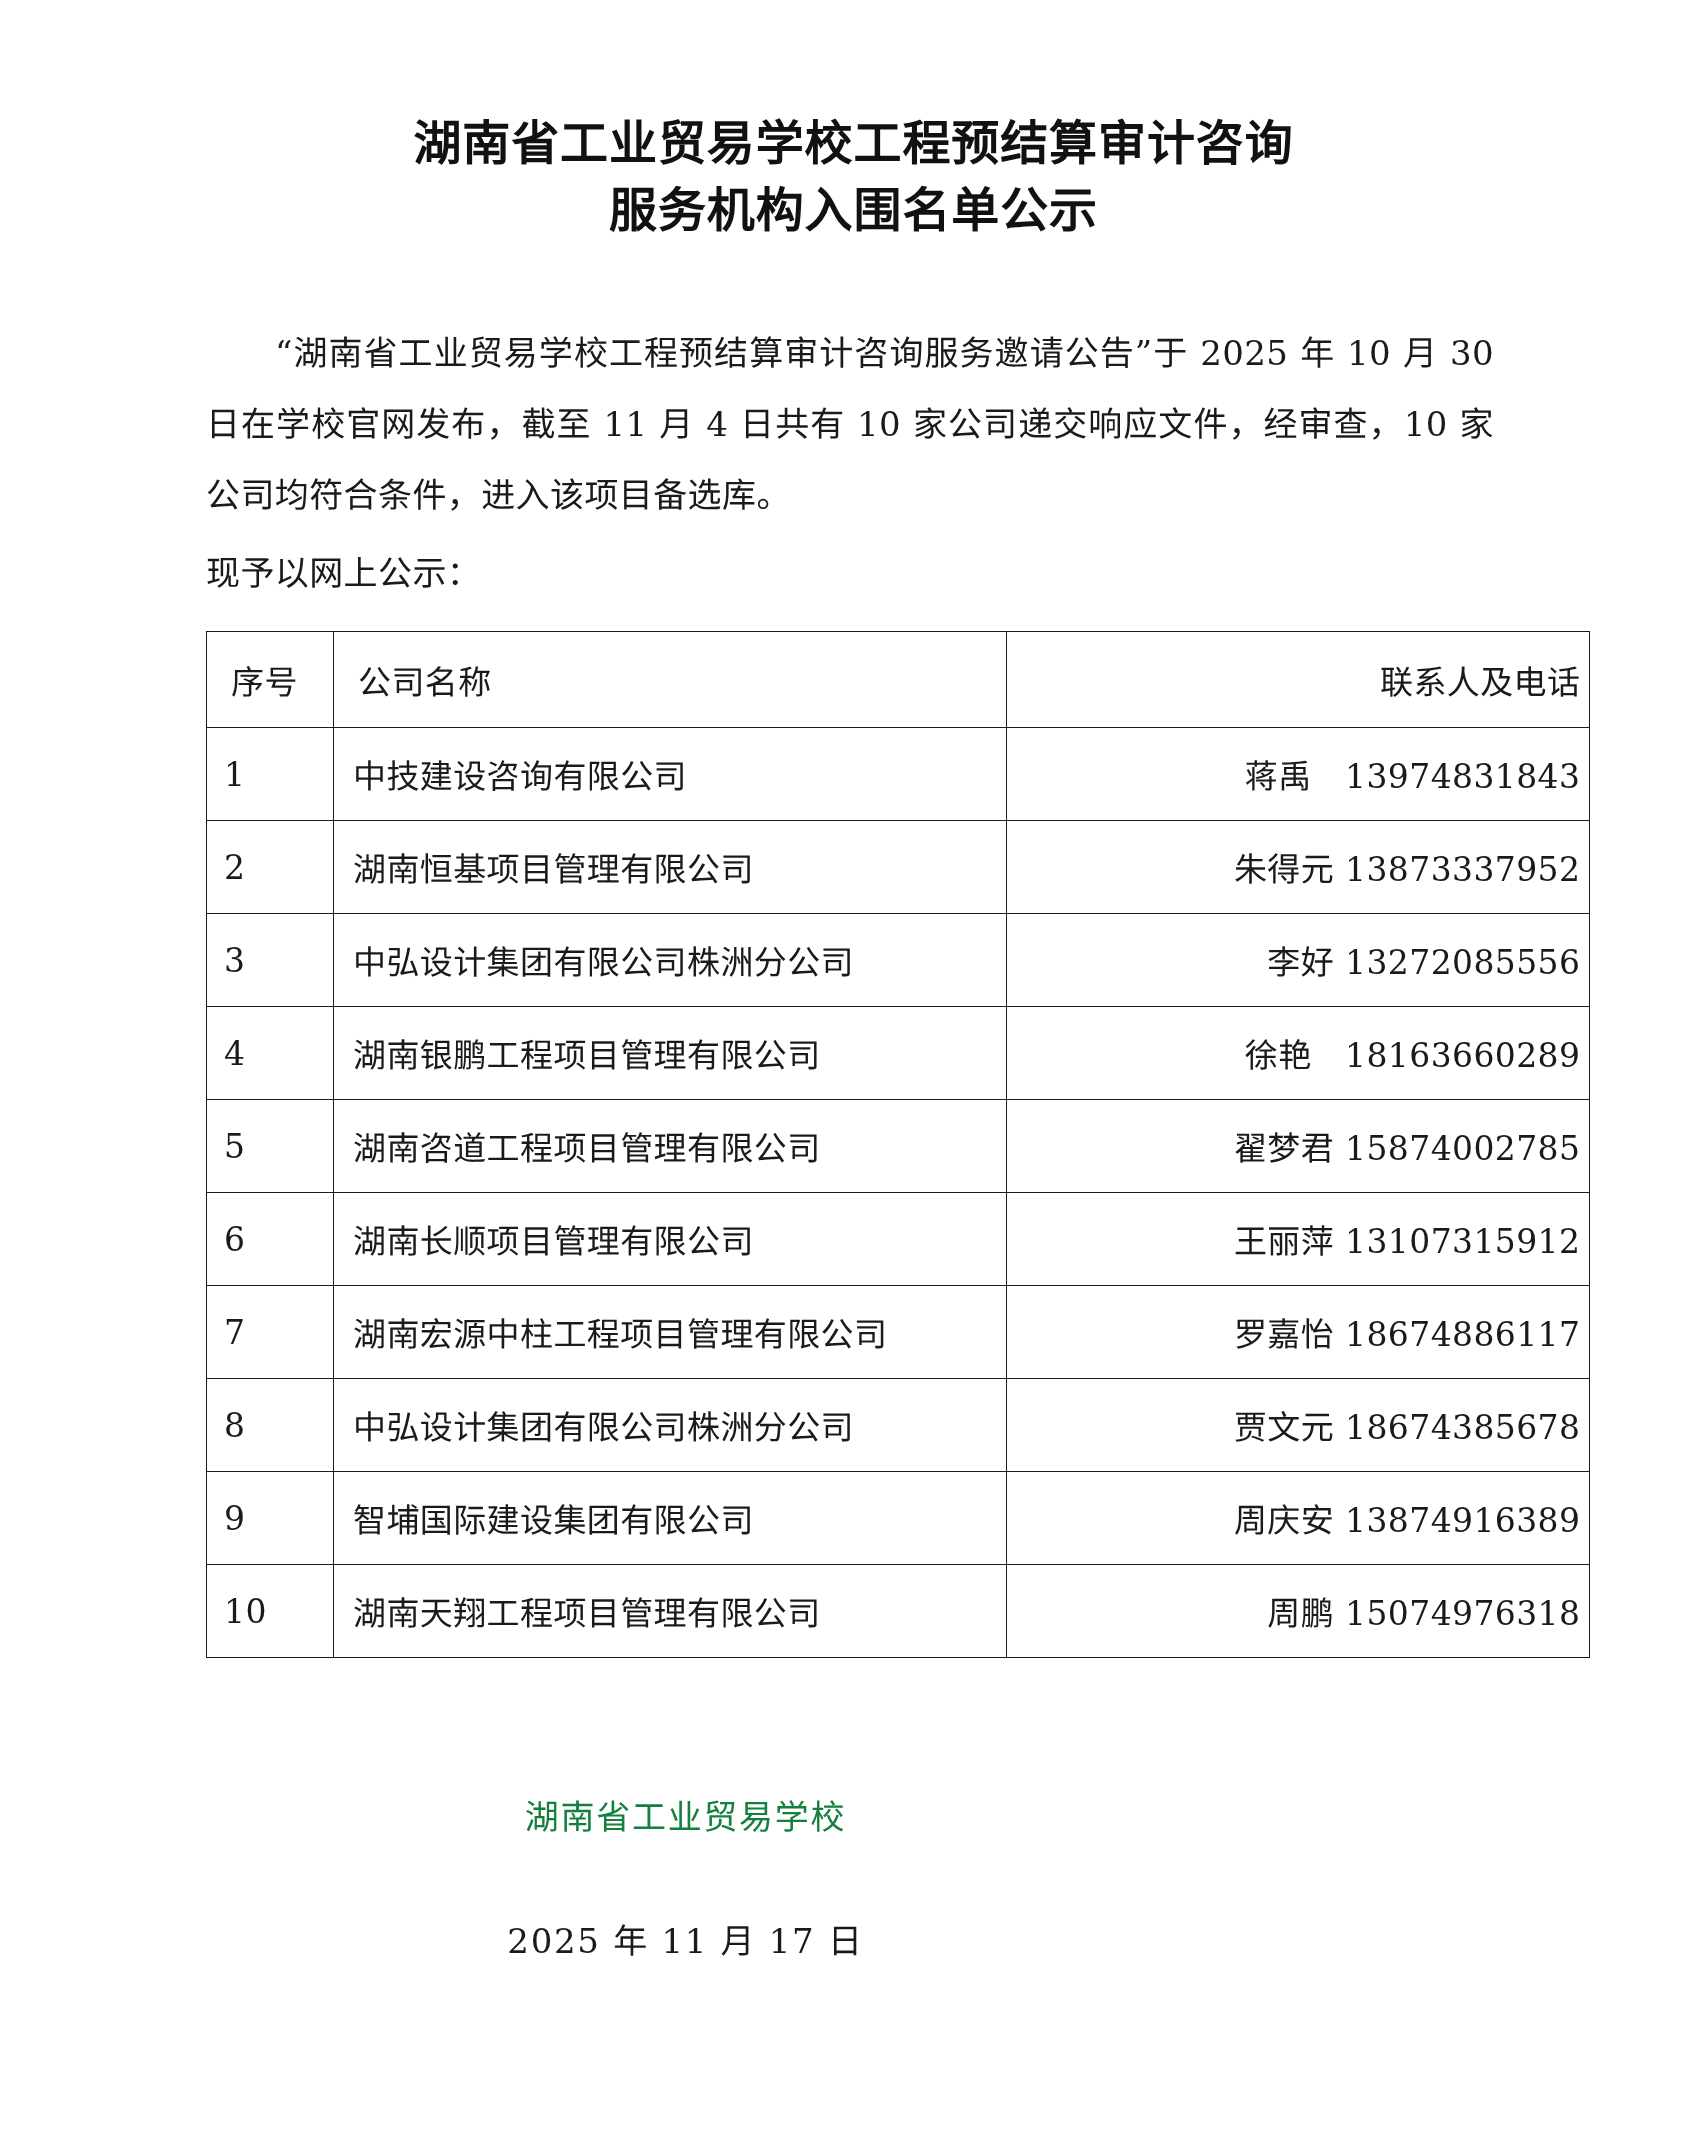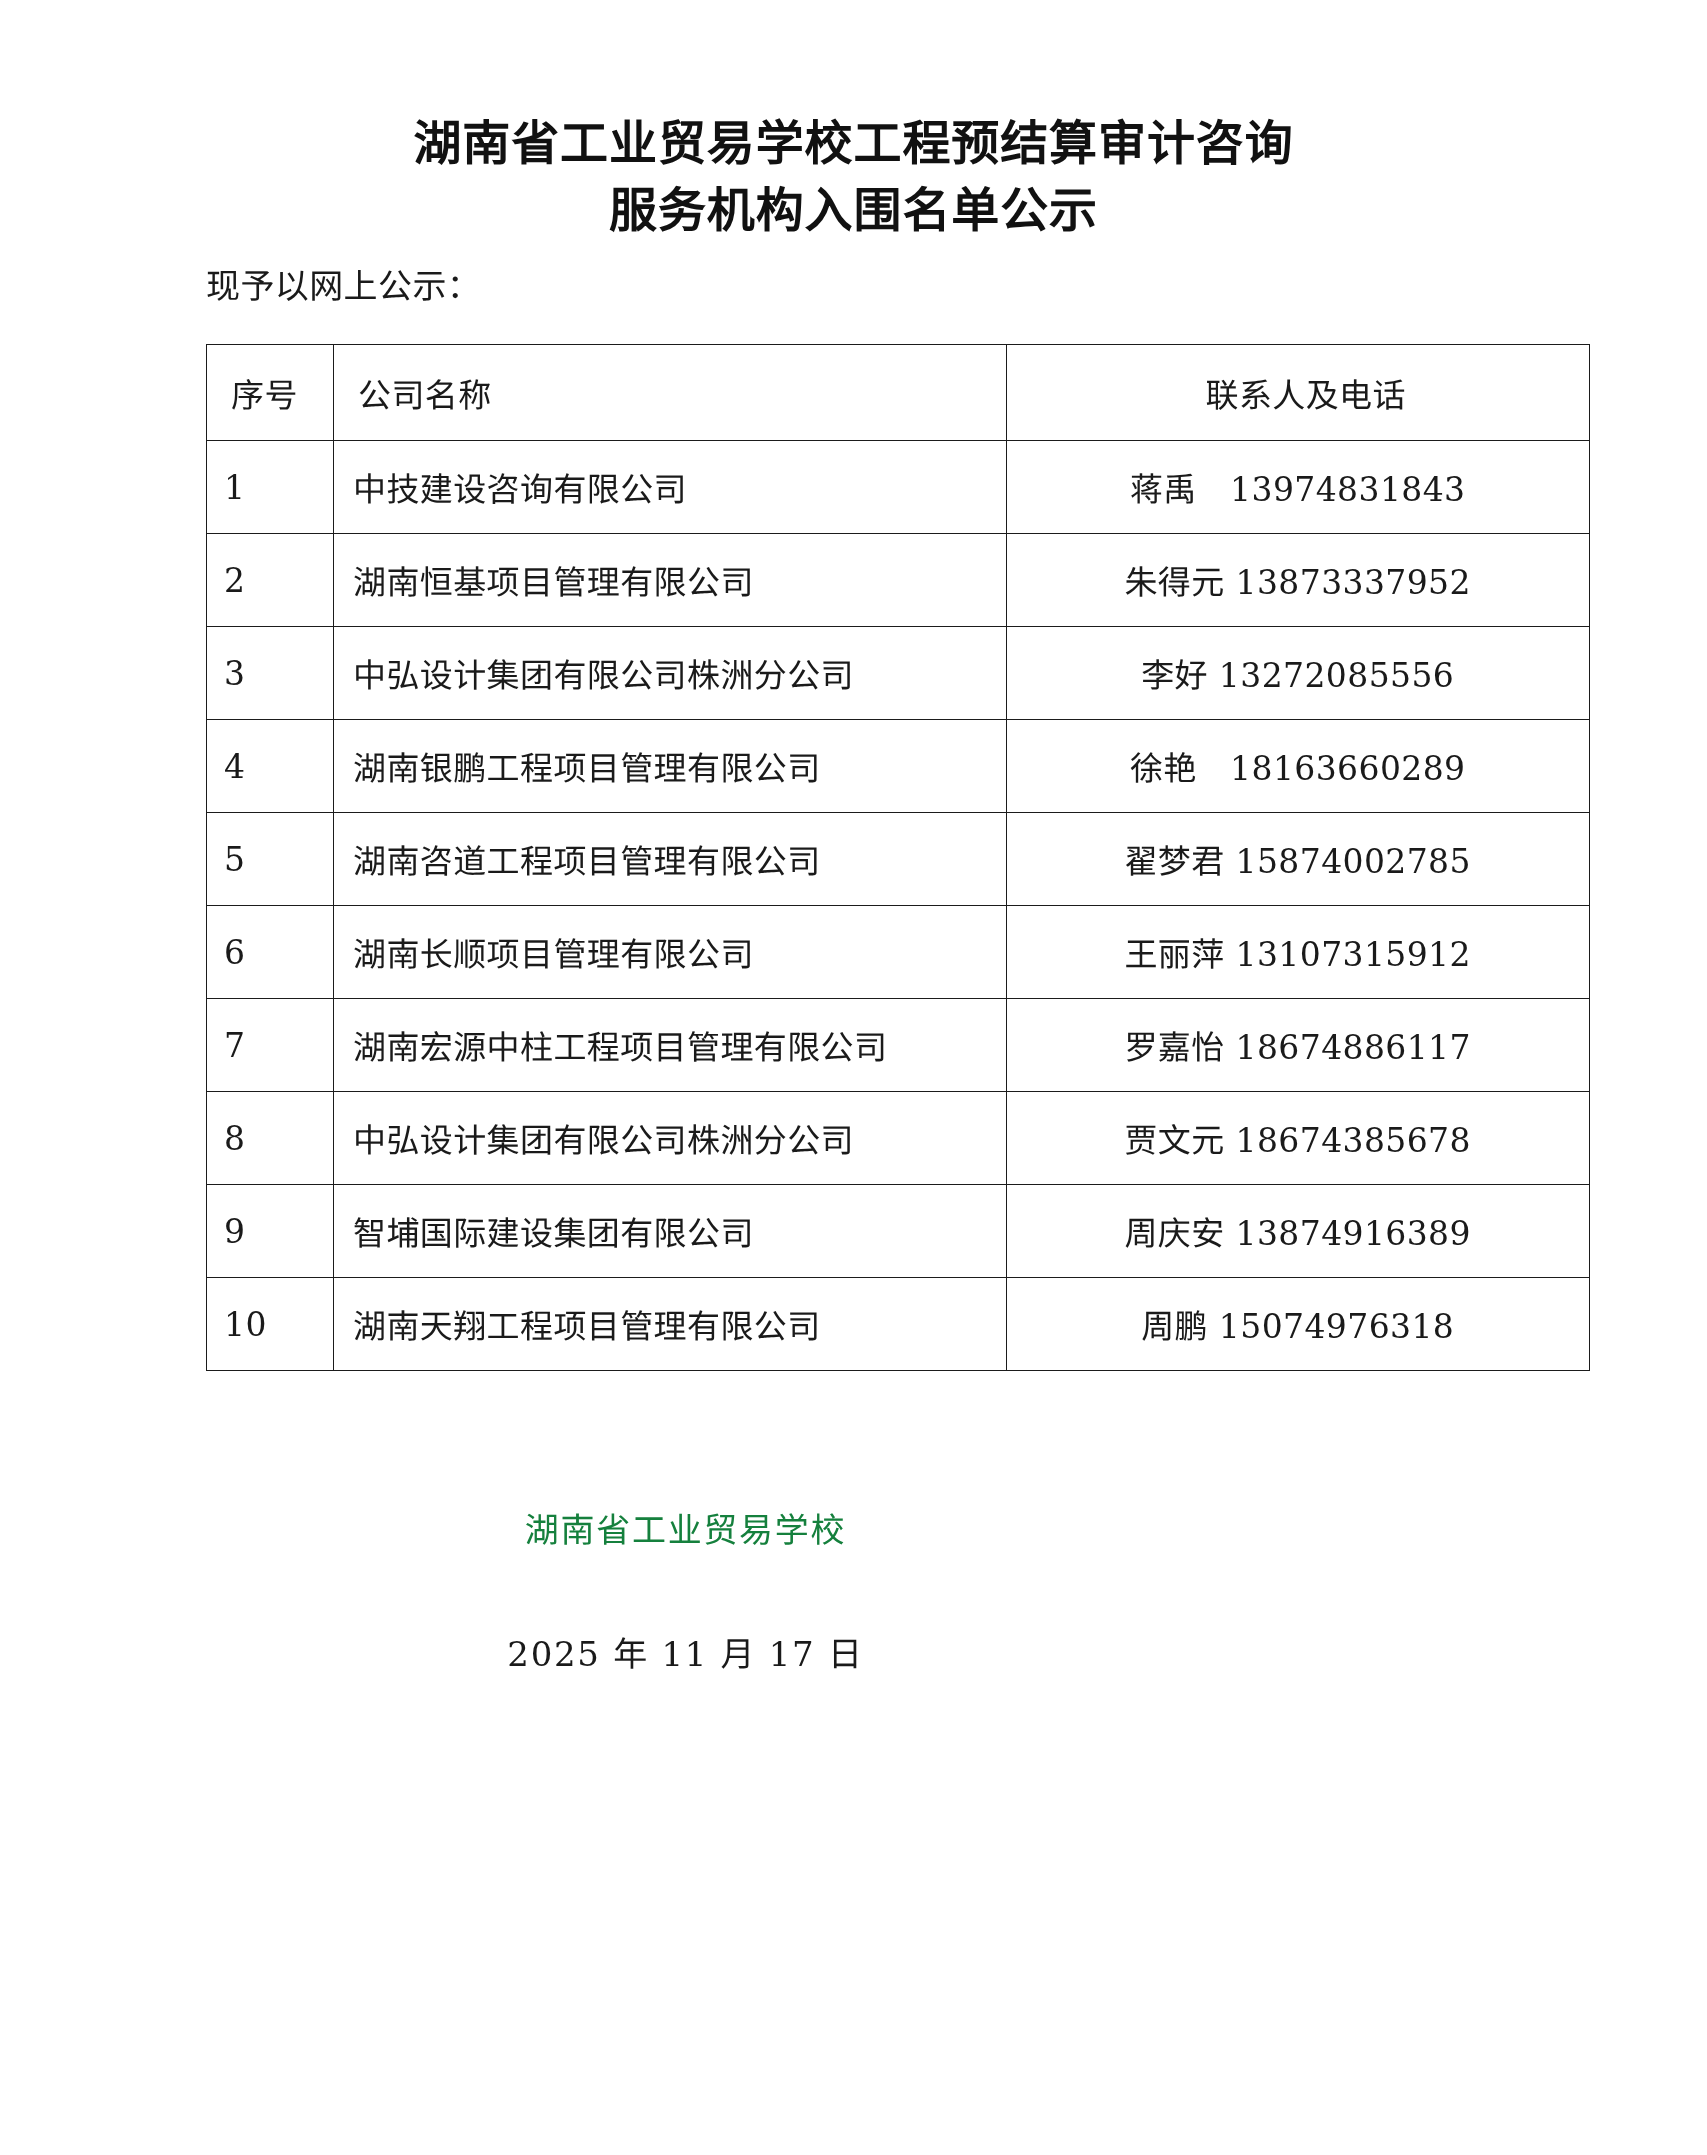--- a/index.html
+++ b/index.html
@@ -97,21 +97,21 @@
   }
   .cell-idx {
     text-align: left;
     padding-left: 17px;
   }
   .cell-name {
     text-align: left;
     padding-left: 19px;
   }
   .cell-contact {
-    text-align: center;
+    text-align: right;
     padding-left: 8px;
     padding-right: 8.6px;
   }
   th.cell-idx { padding-left: 17px; }
   th.cell-name { padding-left: 19px; }
   th.cell-contact {
     padding-left: 0;
   }
 
   
@@ -142,20 +142,21 @@
 <body>
 
 <div class="page">
 
   <h1 class="doc-title">
     <span class="line">湖南省工业贸易学校工程预结算审计咨询</span>
     <span class="line">服务机构入围名单公示</span>
   </h1>
 
   <div class="body-block">
+    <p class="para first">“湖南省工业贸易学校工程预结算审计咨询服务邀请公告”于 2025 年 10 月 30 日在学校官网发布，截至 11 月 4 日共有 10 家公司递交响应文件，经审查，10 家公司均符合条件，进入该项目备选库。</p>
     <p class="para second">现予以网上公示：</p>
   </div>
 
   <div class="table-wrap">
     <table class="listing">
       <colgroup>
         <col class="c-idx">
         <col class="c-name">
         <col class="c-contact">
       </colgroup>

